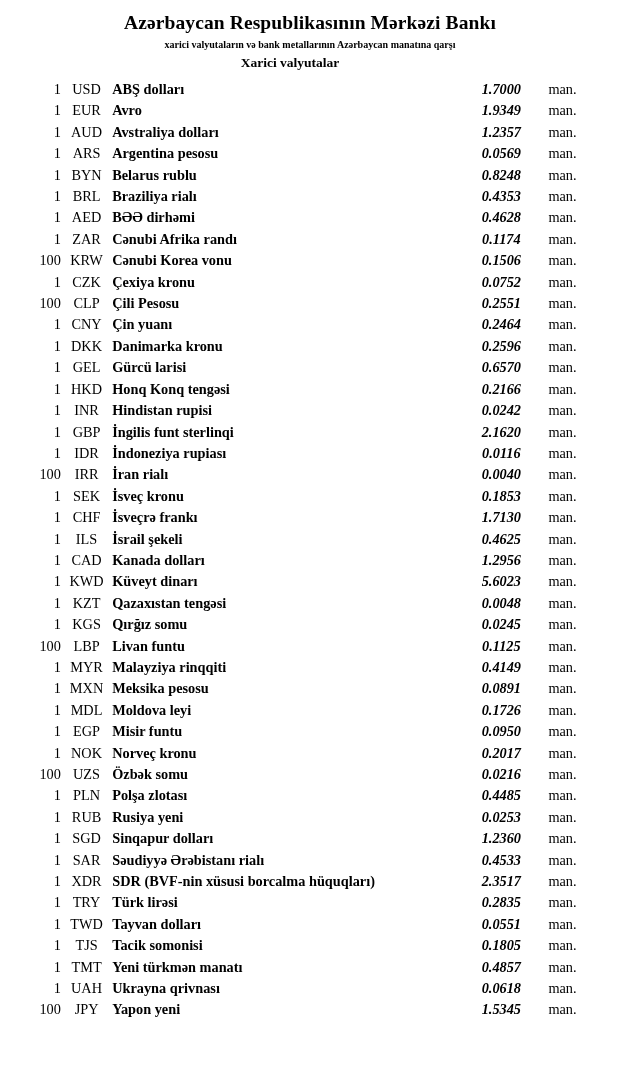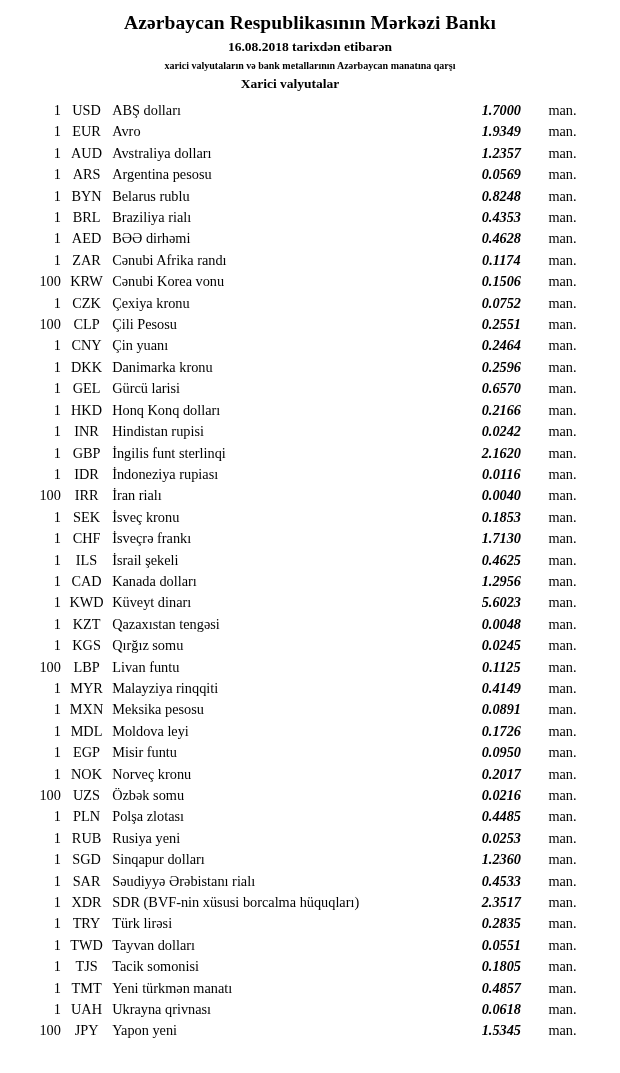--- a/index.html
+++ b/index.html
@@ -72,41 +72,41 @@
     padding-right: 7px;
   }
   td.c-code {
     width: 48px;
     text-align: center;
     padding-right: 9px;
   }
   td.c-name {
     width: 320px;
     text-align: left;
+    font-weight: bold;
   }
   td.c-value {
     width: 88px;
     text-align: center;
     font-style: italic;
     font-weight: bold;
     padding-right: 10px;
   }
   td.c-unit-label {
     width: 52px;
     text-align: left;
   }
 </style>
 </head>
 <body>
 
 <div class="page">
 
   <div class="header">
     <div class="bank-title">Azərbaycan Respublikasının Mərkəzi Bankı</div>
-    <div class="date-line">16.08.2018  tarixdən etibarən</div>
     <div class="subtitle-line">xarici valyutaların və bank metallarının Azərbaycan manatına qarşı</div>
   </div>
 
   <div class="section-title">Xarici valyutalar</div>
 
   <table class="rates">
     <tbody id="rates-body">
         <tr>
           <td class="c-units">1</td>
           <td class="c-code">USD</td>
@@ -201,21 +201,21 @@
         <tr>
           <td class="c-units">1</td>
           <td class="c-code">GEL</td>
           <td class="c-name">Gürcü larisi</td>
           <td class="c-value">0.6570</td>
           <td class="c-unit-label">man.</td>
         </tr>
         <tr>
           <td class="c-units">1</td>
           <td class="c-code">HKD</td>
-          <td class="c-name">Honq Konq dolları</td>
+          <td class="c-name">Honq Konq tengəsi</td>
           <td class="c-value">0.2166</td>
           <td class="c-unit-label">man.</td>
         </tr>
         <tr>
           <td class="c-units">1</td>
           <td class="c-code">INR</td>
           <td class="c-name">Hindistan rupisi</td>
           <td class="c-value">0.0242</td>
           <td class="c-unit-label">man.</td>
         </tr>

